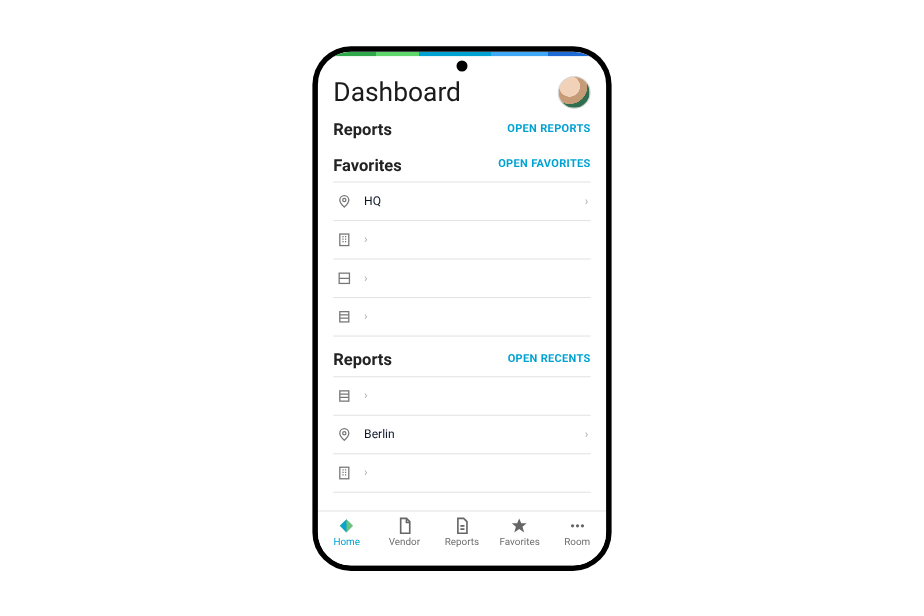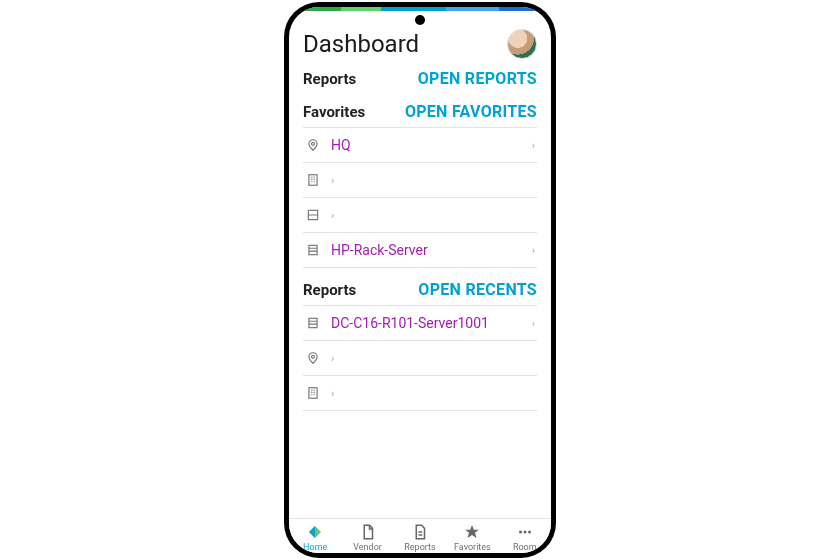--- a/index.html
+++ b/index.html
@@ -13,45 +13,45 @@
     --blue1:#1e6bd6;
     --blue2:#3fa9f5;
     --blue3:#6bc8f2;
     --purple:#8a7be6;
     --teal:#1aa79c;
     --white:#ffffff;
   }
   *{box-sizing:border-box;font-family:-apple-system,Segoe UI,Roboto,Helvetica,Arial,sans-serif;}
   body{margin:0;width:840px;height:560px;background:#fff;display:flex;align-items:center;justify-content:center;}
   
-  .phone{position:relative;width:270px;height:554px;border:4px solid #000;border-radius:34px;background:#fff;overflow:hidden;display:flex;flex-direction:column;box-shadow:0 0 0 1px #000;justify-content:space-between;}
+  .phone{position:relative;width:270px;height:475px;border:4px solid #000;border-radius:34px;background:#fff;overflow:hidden;display:flex;flex-direction:column;box-shadow:0 0 0 1px #000;justify-content:space-between;}
   .phone::before{content:"";position:absolute;top:8px;left:50%;transform:translateX(-50%);width:10px;height:10px;background:#000;border-radius:50%;z-index:10;}
   .topbar{height:4px;background:linear-gradient(90deg,var(--green1) 0 20%,var(--green2) 20% 35%,var(--accent) 35% 60%,var(--blue2) 60% 80%,var(--blue1) 80% 100%);flex:0 0 auto;}
   .btn-right{position:absolute;right:-6px;top:90px;width:4px;height:60px;background:#000;border-radius:3px;}
   .btn-right2{position:absolute;right:-6px;top:160px;width:4px;height:35px;background:#000;border-radius:3px;}
   .screen{flex:1 1 auto;overflow:hidden;padding:12px 14px 0;display:flex;flex-direction:column;}
   .header{display:flex;align-items:center;justify-content:space-between;margin-top:6px;}
   .title{font-size:24px;font-weight:400;color:var(--text);}
   .avatar{width:30px;height:30px;border-radius:50%;background:radial-gradient(circle at 35% 30%,#f1d2b8 0 35%,#c59b78 36% 60%,#2f6f4f 61% 100%);border:1px solid #d8d8d8;}
   .section-head{display:flex;align-items:center;justify-content:space-between;margin-top:10px;}
   .section-title{font-size:15px;font-weight:700;color:#222;}
-  .open-link{font-size:16px;font-weight:700;letter-spacing:.3px;color:var(--accent);cursor:pointer;}
+  .open-link{font-size:10px;font-weight:700;letter-spacing:.3px;color:var(--accent);cursor:pointer;}
   .cards{display:flex;gap:10px;margin-top:6px;}
   .card{flex:1;border:1px solid var(--border);background:var(--card);border-radius:2px;padding:6px 6px 8px;display:flex;flex-direction:column;align-items:center;}
   .card-title{font-size:9px;line-height:1.25;color:#555;text-align:center;margin-bottom:4px;}
   .donut{width:70px;height:70px;border-radius:50%;position:relative;}
   .donut::after{content:"";position:absolute;inset:18px;background:#fff;border-radius:50%;}
   .d1{background:conic-gradient(var(--blue2) 0 100deg,var(--blue3) 100deg 145deg,var(--green2) 145deg 170deg,var(--teal) 170deg 205deg,var(--blue1) 205deg 360deg);}
   .d2{background:conic-gradient(var(--green1) 0 110deg,var(--green2) 110deg 150deg,var(--blue3) 150deg 200deg,var(--purple) 200deg 240deg,var(--blue1) 240deg 360deg);}
   .list{margin-top:6px;border-top:1px solid var(--border);}
   .row{display:flex;align-items:center;gap:10px;padding:9px 2px;border-bottom:1px solid var(--border);cursor:pointer;}
   .row .ricon{width:16px;height:16px;flex:0 0 auto;color:#777;display:flex;align-items:center;justify-content:center;}
-  .row .label{flex:1;font-size:14px;color:#a21caf;}
+  .row .label{flex:1;font-size:11px;color:#0f172a;}
   .row .chev{font-size:11px;color:#aaa;}
-  .tabbar{flex:0 0 auto;border-top:1px solid var(--border);display:flex;justify-content:space-around;padding:4px 0 1px;background:#fff;}
+  .tabbar{flex:0 0 auto;border-top:1px solid var(--border);display:flex;justify-content:space-around;padding:4px 0 16px;background:#fff;}
   .tab{display:flex;flex-direction:column;align-items:center;gap:1px;font-size:9px;color:var(--muted);cursor:pointer;width:44px;}
   .tab .ticon{width:18px;height:18px;color:#666;}
   .tab.active{color:var(--accent);}
   .tab.active .ticon{color:var(--accent);}
   svg{display:block;}
 </style>
 </head>
 <body>
 
 <div class="phone">
@@ -104,47 +104,46 @@
           </span>
           <span class="chev">›</span>
         </div>
         <div class="row">
           <span class="ricon">
             <svg viewBox="0 0 24 24" width="14" height="14" fill="none" stroke="currentColor" stroke-width="2">
               <rect x="5" y="4" width="14" height="16"></rect>
               <path d="M5 9h14M5 14h14"></path>
             </svg>
           </span>
-          <span class="label">HP-Rack-Server</span>
           <span class="chev">›</span>
         </div>
       </div>
 
     <div class="section-head" style="margin-top:12px">
       <div class="section-title">Reports</div>
       <div class="open-link">OPEN RECENTS</div>
     </div>
     <div class="list" id="rec-list">
         <div class="row">
           <span class="ricon">
             <svg viewBox="0 0 24 24" width="14" height="14" fill="none" stroke="currentColor" stroke-width="2">
               <rect x="5" y="4" width="14" height="16"></rect>
               <path d="M5 9h14M5 14h14"></path>
             </svg>
           </span>
-          <span class="label">DC-C16-R101-Server1001</span>
           <span class="chev">›</span>
         </div>
         <div class="row">
           <span class="ricon">
             <svg viewBox="0 0 24 24" width="14" height="14" fill="none" stroke="currentColor" stroke-width="2">
               <path d="M12 21s-7-6.2-7-11a7 7 0 1 1 14 0c0 4.8-7 11-7 11z"></path>
               <circle cx="12" cy="10" r="2.5"></circle>
             </svg>
           </span>
+          <span class="label">Berlin</span>
           <span class="chev">›</span>
         </div>
         <div class="row">
           <span class="ricon">
             <svg viewBox="0 0 24 24" width="14" height="14" fill="none" stroke="currentColor" stroke-width="2">
               <rect x="5" y="3" width="14" height="18"></rect>
               <path d="M9 7h2M13 7h2M9 11h2M13 11h2M9 15h2M13 15h2"></path>
             </svg>
           </span>
           <span class="chev">›</span>

